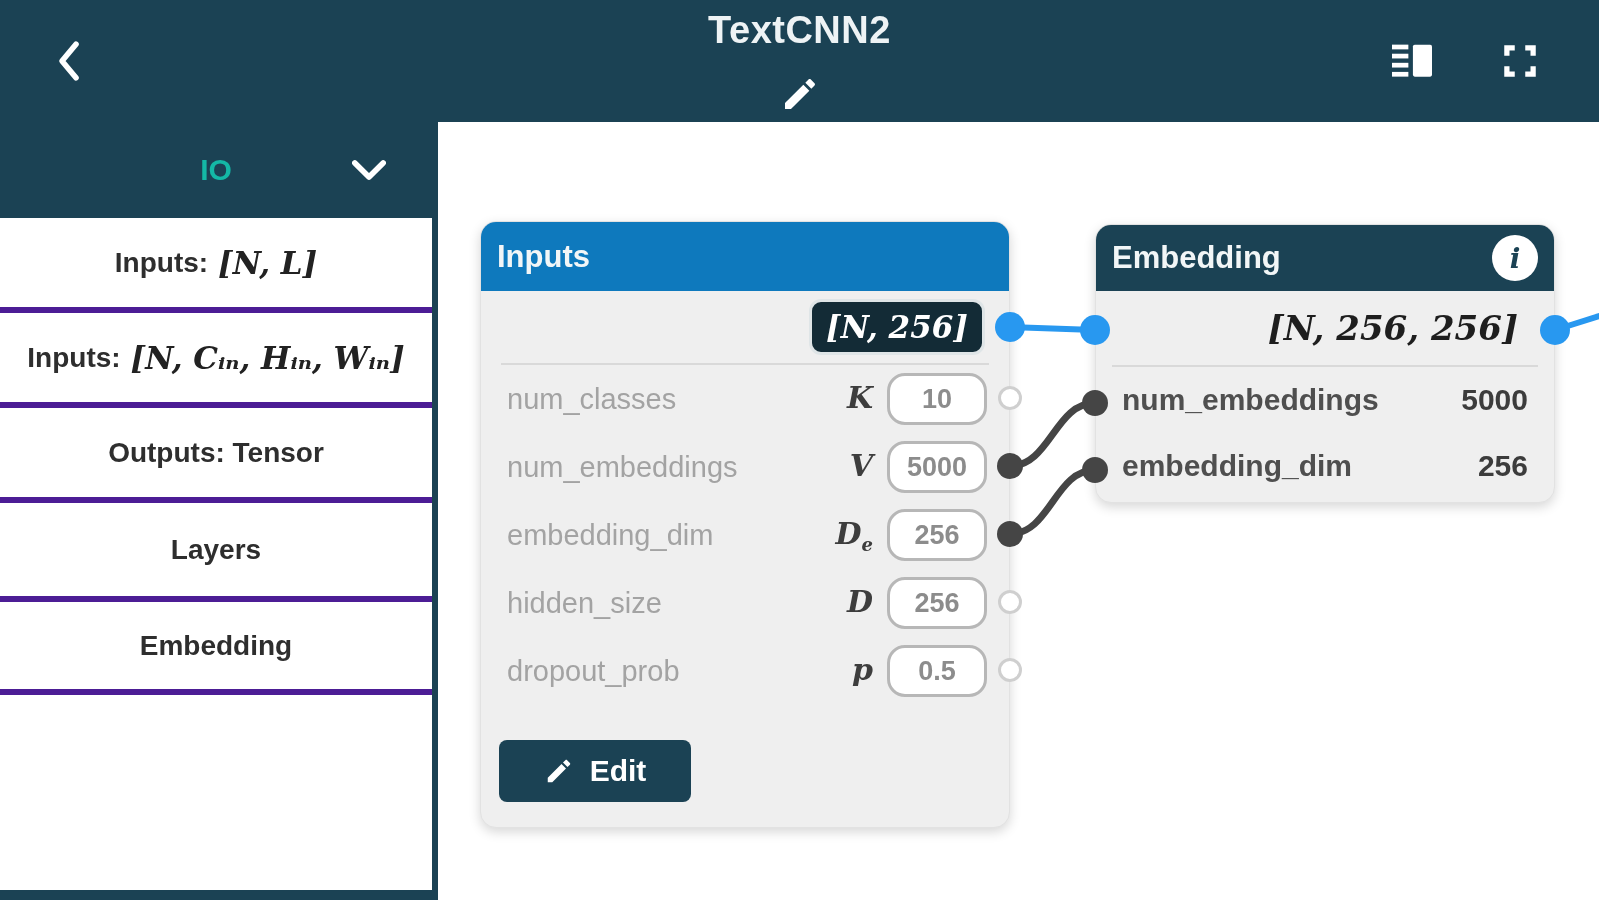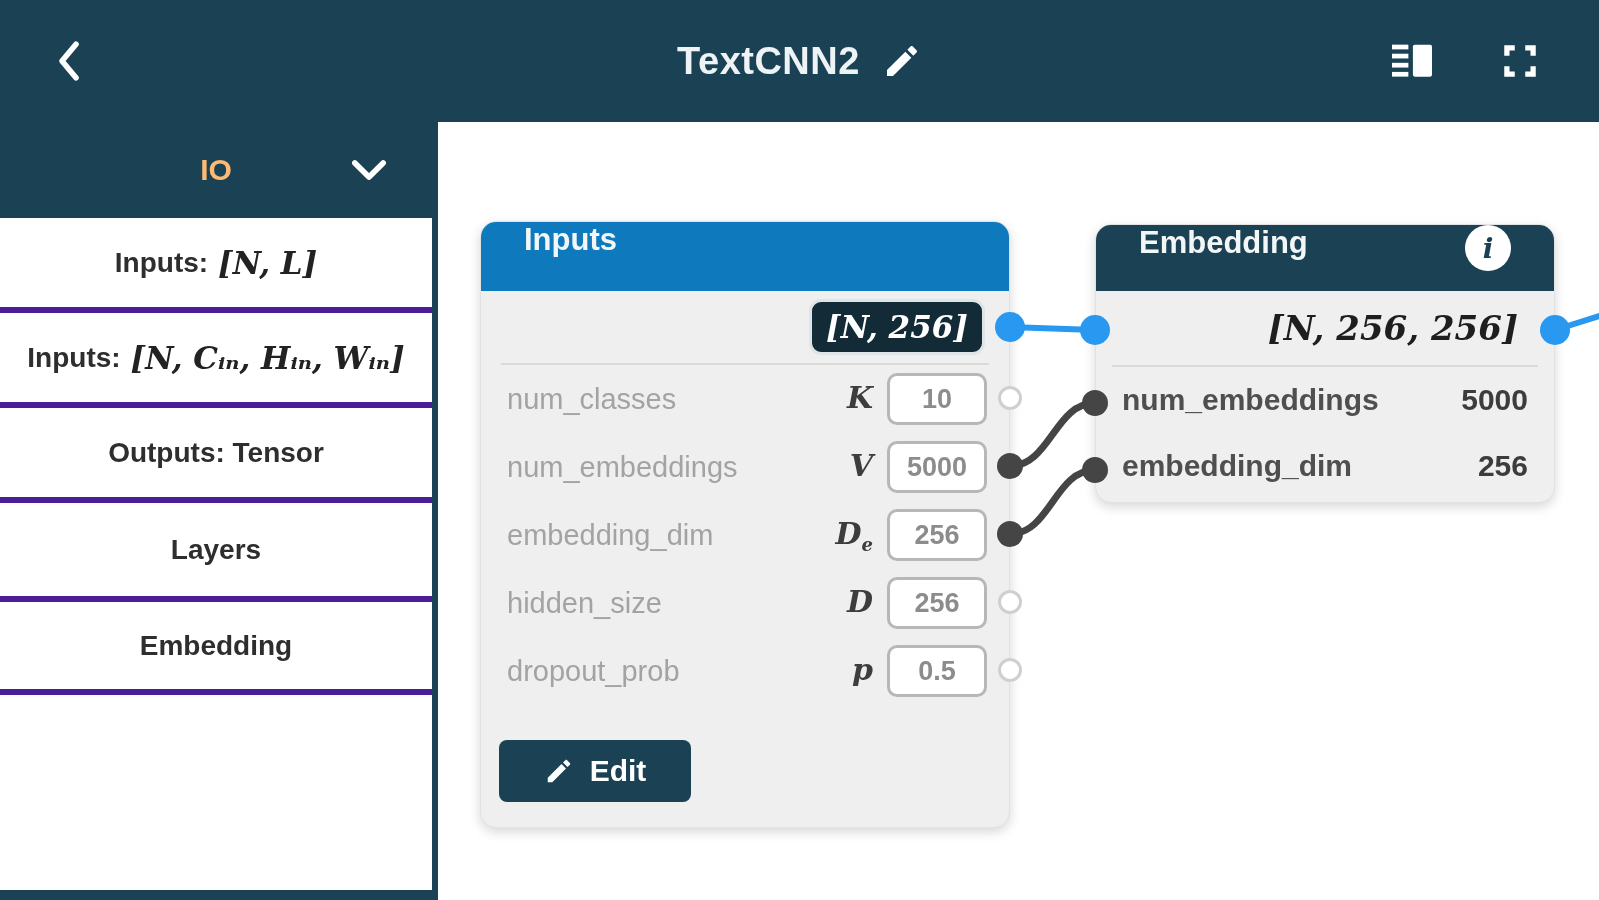--- a/index.html
+++ b/index.html
@@ -6,31 +6,31 @@
   html,body { width:1599px; height:900px; overflow:hidden; background:#fff;
               font-family:"Liberation Sans", sans-serif; }
   .stage { position:relative; width:1599px; height:900px; background:#fff; }
 
   
   .topbar { position:absolute; left:0; top:0; width:1599px; height:122px;
             background:#1b4254; display:flex; align-items:center; }
   .back-btn { position:absolute; left:44px; top:36px; width:50px; height:50px;
               display:flex; align-items:center; justify-content:center; cursor:pointer; }
   .title-wrap { position:absolute; left:0; top:0; width:100%; height:122px;
-                display:flex; align-items:center; justify-content:center; gap:22px; }
+                display:flex; align-items:center; justify-content:center; gap:22px;flex-direction:column; }
   .app-title { color:#eef3f5; font-size:38px; font-weight:700; letter-spacing:0.5px; }
   .topbar-right { position:absolute; right:56px; top:0; height:122px;
                   display:flex; align-items:center; gap:62px; }
   .icon-btn { width:46px; height:46px; display:flex; align-items:center;
               justify-content:center; cursor:pointer; }
 
   
   .sidebar { position:absolute; left:0; top:122px; width:438px; height:778px;
              background:#ffffff; border-right:6px solid #1b4254; }
-  .section-header { height:96px; background:#1b4254; color:#fdba74;
+  .section-header { height:96px; background:#1b4254; color:#14b8a6;
                     display:flex; align-items:center; justify-content:center;
                     position:relative; font-size:30px; font-weight:700; cursor:pointer; }
   .section-header .chev { position:absolute; right:46px; top:50%; transform:translateY(-50%); }
   .palette-item { height:95px; background:#fff; display:flex; align-items:center;
                   justify-content:center; gap:10px; font-size:28px; font-weight:700;
                   color:#2e2e2e; border-bottom:6px solid #4c1d95; cursor:pointer; }
   .palette-item:last-of-type { border-bottom:none; }
   .math { font-family:"DejaVu Serif", serif; font-style:italic; font-weight:600;
           font-size:31px; color:#222; }
   .row-basic1 { height:99px; }
@@ -40,41 +40,41 @@
 
   
   .canvas { position:absolute; left:438px; top:122px; width:1161px; height:778px;
             background:#fff; }
   .edges { position:absolute; left:0; top:0; width:1161px; height:778px;
            pointer-events:none; }
 
   .node { position:absolute; background:#efefef; border-radius:16px;
           box-shadow:0 4px 12px rgba(0,0,0,0.16); border:1px solid #e2e2e2; }
   .node-header { height:69px; border-radius:15px 15px 0 0; display:flex;
-                 align-items:flex-start; padding:0 43px; color:#f2f6f7;
+                 align-items:center; padding:0 16px; color:#f2f6f7;
                  font-size:31px; font-weight:700; }
   .hdr-blue { background:#0e79bd; }
   .hdr-dark { background:#1b4254; }
 
   
   .node-inputs { left:42px; top:99px; width:530px; height:607px; }
   .shape-row { height:72px; position:relative; }
   .shape-badge { position:absolute; right:24px; top:8px; height:56px;
                  background:#132b36; border:3px solid #dfe5e7; border-radius:12px;
                  color:#fff; display:flex; align-items:center; padding:16px 14px;
                  font-family:"DejaVu Serif", serif; font-style:italic;
                  font-weight:700; font-size:31px; }
   .node-divider { height:2px; background:#d9d9d9; margin:0 20px; }
   .param-row { height:68px; display:flex; align-items:center; padding-left:26px; }
   .param-label { color:#a3a3a3; font-size:29px; font-weight:500; flex:1; }
   .param-symbol { font-family:"DejaVu Serif", serif; font-style:italic;
                   color:#3d3d3d; font-size:30px; font-weight:600; margin-right:14px; }
   .param-symbol sub { font-size:18px; }
   .value-box { width:100px; height:52px; background:#fff; border:3px solid #b7b7b7;
-               border-radius:10px; display:flex; align-items:center; justify-content:center;
+               border-radius:18px; display:flex; align-items:center; justify-content:center;
                color:#8c8c8c; font-size:27px; font-weight:600; margin-right:22px; }
   .edit-btn { position:absolute; left:18px; top:518px; width:192px; height:62px;
               background:#1b4254; border-radius:8px; display:flex; align-items:center;
               justify-content:center; gap:16px; color:#fff; font-size:30px;
               font-weight:700; cursor:pointer; }
 
   
   .node-embedding { left:657px; top:102px; width:460px; height:279px; }
   .node-embedding .node-header { height:66px; justify-content:space-between; }
   .emb-shape-row { height:74px; display:flex; align-items:center; justify-content:flex-end;

